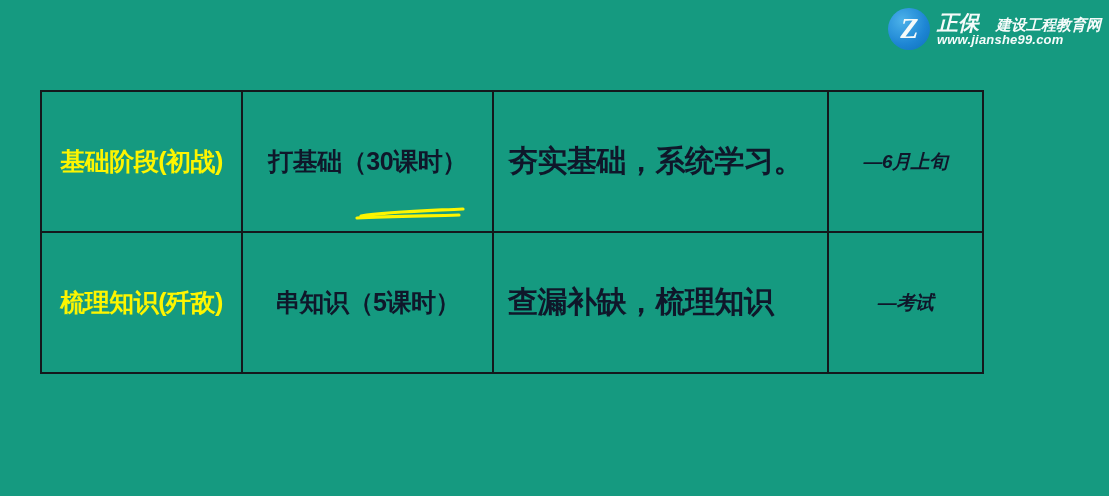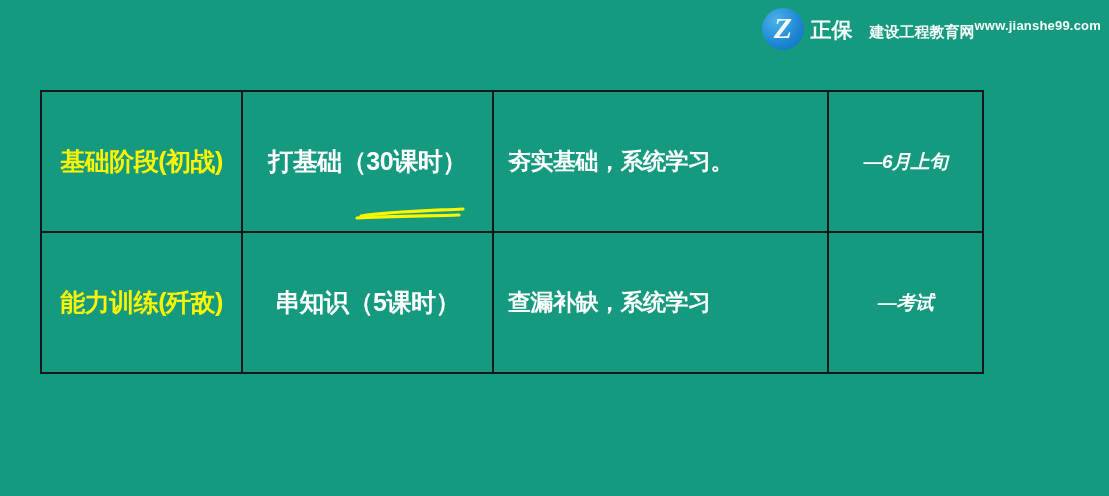--- a/index.html
+++ b/index.html
@@ -48,22 +48,23 @@
     font-family: "Liberation Serif", "DejaVu Serif", serif;
     font-size: 30px;
     font-style: italic;
     font-weight: 700;
     letter-spacing: -1px;
     line-height: 1;
     transform: translateY(-1px);
   }
   #logo-text {
     display: flex;
-    flex-direction: row;
+    flex-direction: column;
     line-height: 1;
+    font-style: italic;
   }
   #logo-line1 {
     display: flex;
     align-items: baseline;
     color: #ffffff;
     white-space: nowrap;
   }
   #logo-brand {
     font-size: 21px;
     font-weight: 700;
@@ -90,21 +91,21 @@
     top: 90px;
     width: 942px;
     height: 284px;
     border-collapse: collapse;
     table-layout: fixed;
   }
   #plan-table td {
     border: 2px solid #14181c;
     padding: 0 14px;
     vertical-align: middle;
-    color: #ffffff;
+    color: #0f172a;
     font-weight: 700;
     white-space: nowrap;
   }
 
   col.c-stage  { width: 201px; }
   col.c-task   { width: 251px; }
   col.c-goal   { width: 335px; }
   col.c-time   { width: 155px; }
 
   .cell-stage {
@@ -114,21 +115,21 @@
     letter-spacing: -0.5px;
     margin-top: 36px;
   }
   .cell-task {
     font-size: 25px;
     text-align: center;
     position: relative;
     letter-spacing: -0.5px;
   }
   .cell-goal {
-    font-size: 23px;
+    font-size: 30px;
     text-align: left;
     padding-left: 18px;
     letter-spacing: -0.5px;
   }
   .cell-time {
     font-size: 19px;
     text-align: center;
     padding-left: 16px;
     letter-spacing: -0.5px;
     font-style: italic;
@@ -184,21 +185,21 @@
             <svg viewBox="0 0 118 20" preserveAspectRatio="none">
               <path d="M6,13 C30,9 66,8 108,6" fill="none" stroke="#fdf500" stroke-width="3.2" stroke-linecap="round"></path>
               <path d="M2,15 C34,13 74,13 104,12" fill="none" stroke="#fdf500" stroke-width="3.2" stroke-linecap="round"></path>
             </svg>
           </span>
         </td>
         <td class="cell-goal">夯实基础，系统学习。</td>
         <td class="cell-time">—6月上旬</td>
       </tr>
       <tr>
-        <td class="cell-stage">能力训练(歼敌)</td>
+        <td class="cell-stage">梳理知识(歼敌)</td>
         <td class="cell-task">串知识（5课时）</td>
-        <td class="cell-goal">查漏补缺，系统学习</td>
+        <td class="cell-goal">查漏补缺，梳理知识</td>
         <td class="cell-time">—考试</td>
       </tr>
     </tbody>
   </table>
 
 </div>
 
 </body></html>

